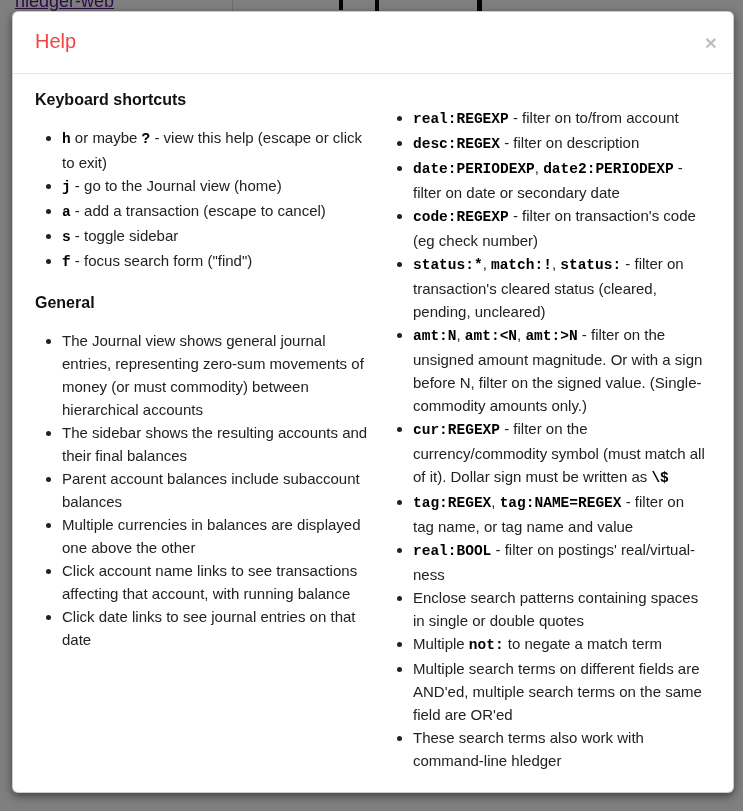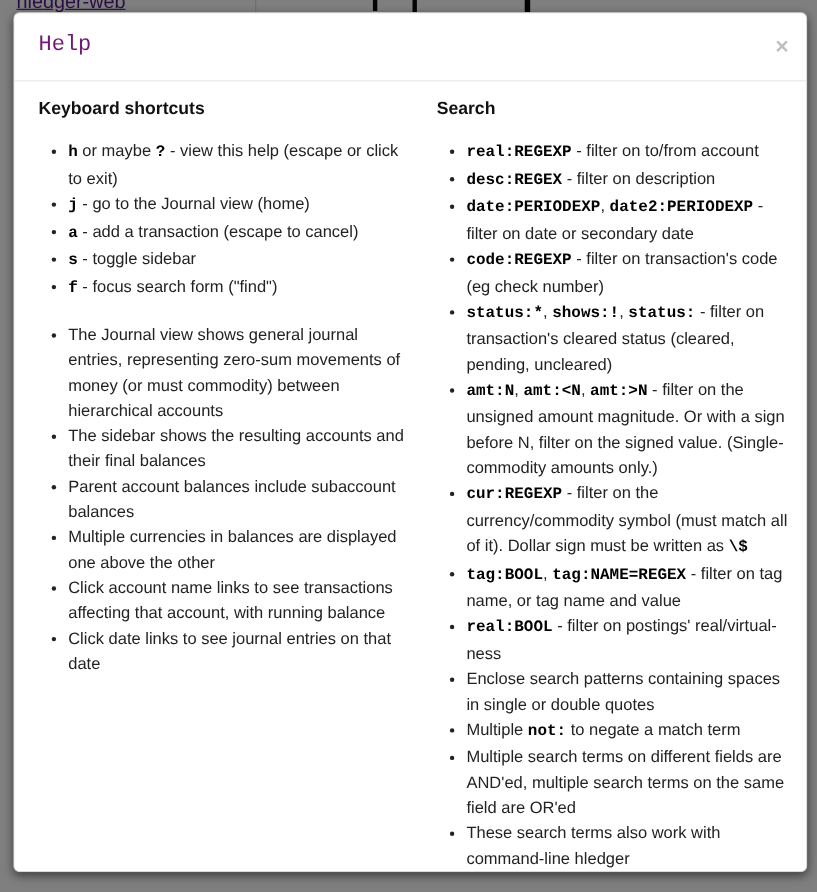--- a/index.html
+++ b/index.html
@@ -36,33 +36,33 @@
     background:var(--modal-bg); border-radius:6px;
     border:1px solid rgba(0,0,0,.2);
     box-shadow:0 3px 9px rgba(0,0,0,.5);
     overflow:hidden;
   }
   .modal-header{
     position:relative;
     padding:17px 20px 20px 22px;
     border-bottom:1px solid var(--divider);
   }
-  .modal-title{ font-size:20px; font-weight:400; line-height:24px; color:#701a75;font-family:Liberation Mono, monospace; }
+  .modal-title{ font-size:20px; font-weight:400; line-height:24px; color:#ef4444; }
   .close{
     position:absolute; top:20px; right:16px;
     background:none; border:0; cursor:pointer;
     font-family:"Liberation Sans", sans-serif;
     font-size:21px; font-weight:700; line-height:1;
     color:#000; opacity:.25;
   }
   .modal-body{
     padding:16px 17px 0 22px;
     display:grid;
     grid-template-columns:335px 319px;
-    column-gap:27px;
+    column-gap:16px;
     align-items:start;
   }
   .help-heading{ font-size:16px; font-weight:700; line-height:20px; color:#111; }
   .help-list{ margin:16px 0 19px; padding-left:27px; list-style:disc outside; }
   .help-list li{ font-size:15px; line-height:23px; }
   .code{
     font-family:"Liberation Mono", monospace;
     font-weight:700; font-size:14.5px; color:#000;
     white-space:nowrap;
   }
@@ -88,40 +88,40 @@
   <div class="modal-body">
     <div class="col" id="col-left">
         <div class="help-heading">Keyboard shortcuts</div>
         <ul class="help-list">
           <li><span class="code">h</span><span> or maybe </span><span class="code">?</span><span> - view this help (escape or click to exit)</span></li>
           <li><span class="code">j</span><span> - go to the Journal view (home)</span></li>
           <li><span class="code">a</span><span> - add a transaction (escape to cancel)</span></li>
           <li><span class="code">s</span><span> - toggle sidebar</span></li>
           <li><span class="code">f</span><span> - focus search form ("find")</span></li>
         </ul>
+        <div class="help-heading">General</div>
         <ul class="help-list">
           <li><span>The Journal view shows general journal entries, representing zero-sum movements of money (or must commodity) between hierarchical accounts</span></li>
           <li><span>The sidebar shows the resulting accounts and their final balances</span></li>
           <li><span>Parent account balances include subaccount balances</span></li>
           <li><span>Multiple currencies in balances are displayed one above the other</span></li>
           <li><span>Click account name links to see transactions affecting that account, with running balance</span></li>
           <li><span>Click date links to see journal entries on that date</span></li>
         </ul>
       </div>
     <div class="col" id="col-right">
-        <div class="help-heading">Search</div>
         <ul class="help-list">
           <li><span class="code">real:REGEXP</span><span> - filter on to/from account</span></li>
           <li><span class="code">desc:REGEX</span><span> - filter on description</span></li>
           <li><span class="code">date:PERIODEXP</span><span>, </span><span class="code">date2:PERIODEXP</span><span> - filter on date or secondary date</span></li>
           <li><span class="code">code:REGEXP</span><span> - filter on transaction's code (eg check number)</span></li>
-          <li><span class="code">status:*</span><span>, </span><span class="code">shows:!</span><span>, </span><span class="code">status:</span><span> - filter on transaction's cleared status (cleared, pending, uncleared)</span></li>
+          <li><span class="code">status:*</span><span>, </span><span class="code">match:!</span><span>, </span><span class="code">status:</span><span> - filter on transaction's cleared status (cleared, pending, uncleared)</span></li>
           <li><span class="code">amt:N</span><span>, </span><span class="code">amt:&lt;N</span><span>, </span><span class="code">amt:&gt;N</span><span> - filter on the unsigned amount magnitude. Or with a sign before N, filter on the signed value. (Single-commodity amounts only.)</span></li>
           <li><span class="code">cur:REGEXP</span><span> - filter on the currency/commodity symbol (must match all of it). Dollar sign must be written as </span><span class="code">\$</span></li>
-          <li><span class="code">tag:BOOL</span><span>, </span><span class="code">tag:NAME=REGEX</span><span> - filter on tag name, or tag name and value</span></li>
+          <li><span class="code">tag:REGEX</span><span>, </span><span class="code">tag:NAME=REGEX</span><span> - filter on tag name, or tag name and value</span></li>
           <li><span class="code">real:BOOL</span><span> - filter on postings' real/virtual-ness</span></li>
           <li><span>Enclose search patterns containing spaces in single or double quotes</span></li>
           <li><span>Multiple </span><span class="code">not:</span><span> to negate a match term</span></li>
           <li><span>Multiple search terms on different fields are AND'ed, multiple search terms on the same field are OR'ed</span></li>
           <li><span>These search terms also work with command-line hledger</span></li>
         </ul>
       </div>
   </div>
 </div>
 

